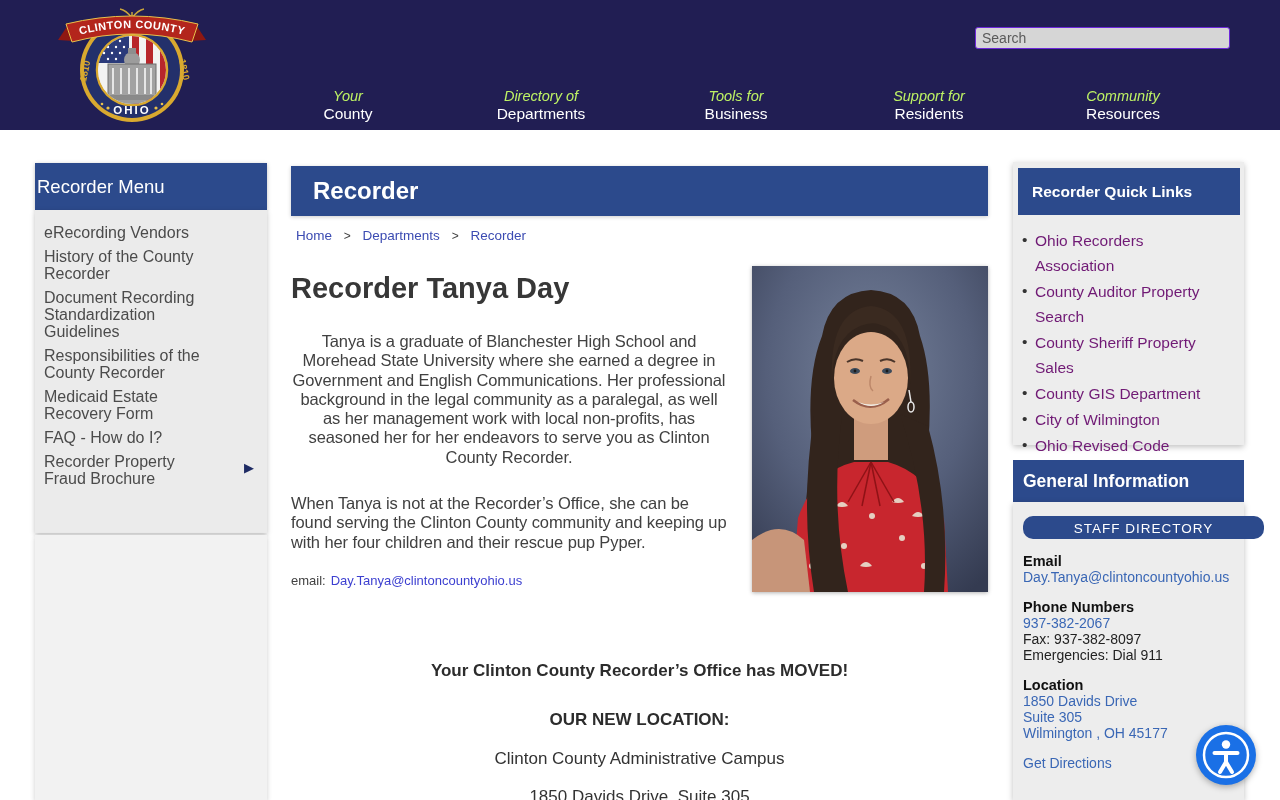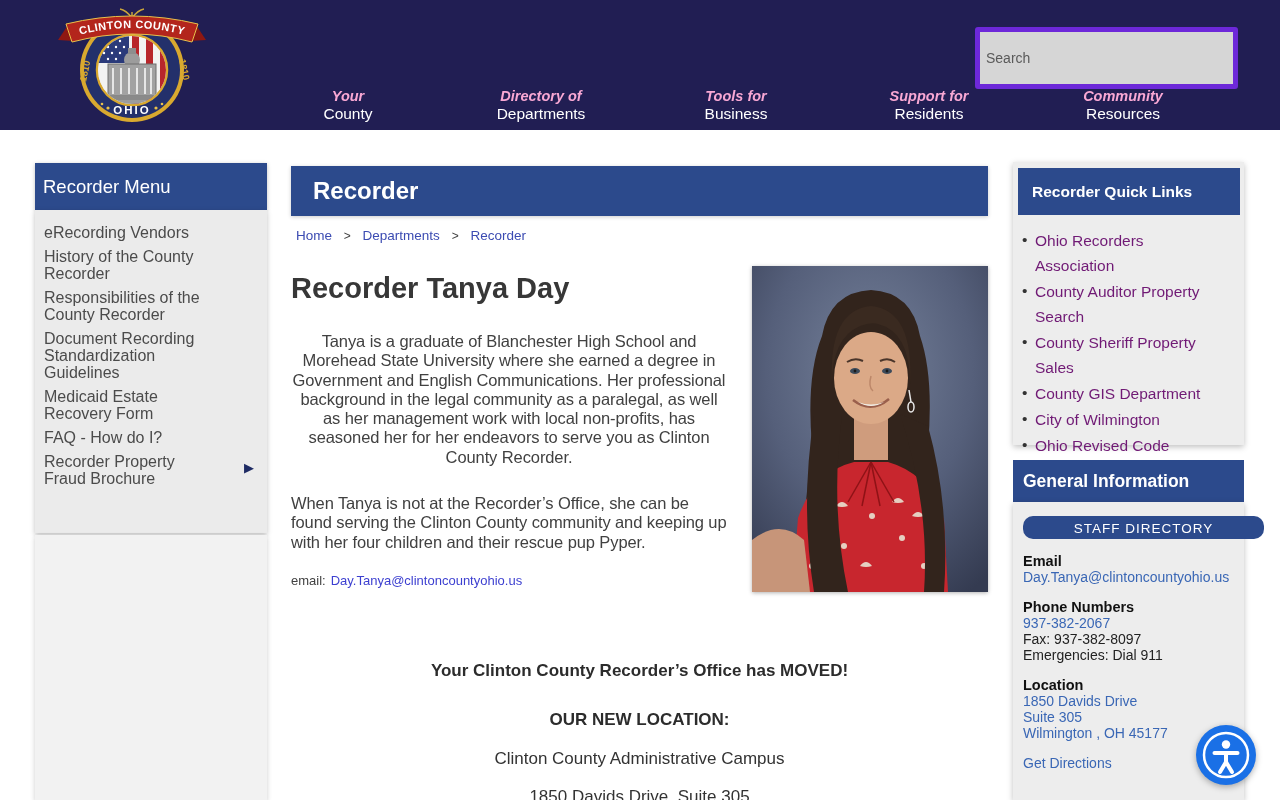--- a/index.html
+++ b/index.html
@@ -10,34 +10,34 @@
   .abs{position:absolute;}
 
   
   .site-header{left:0;top:0;width:1280px;height:130px;background:#211e53;}
   .logo{left:52px;top:3px;width:160px;height:124px;cursor:pointer;}
   .logo svg{width:100%;height:100%;display:block;}
   svg text{font-family:"Liberation Sans",sans-serif;}
 
   .search-input{
     left:975px;top:27px;width:241px;height:20px;
-    background:#d6d6d6;border:5px solid #6d28d9;border-radius:3px;
-    font-size:14px;color:#333;padding:16px 6px;outline:none;
+    background:#d6d6d6;border:1px solid #6d28d9;border-radius:3px;
+    font-size:14px;color:#333;padding:0 6px;outline:none;
   }
   .search-input::placeholder{color:#5a5a5a;}
 
   .nav-item{top:88px;width:190px;text-align:center;text-decoration:none;display:block;cursor:pointer;}
-  .nav-top{display:block;color:#f9a8d4;font-style:italic;font-weight:bold;font-size:14.5px;line-height:16px;}
+  .nav-top{display:block;color:#bef264;font-style:italic;font-weight:normal;font-size:14.5px;line-height:16px;}
   .nav-bottom{display:block;color:#ffffff;font-size:15.5px;line-height:17px;margin-top:1px;}
   .nav-0{left:253px;} .nav-1{left:446px;} .nav-2{left:641px;} .nav-3{left:834px;} .nav-4{left:1028px;}
 
   
   .menu-header{
     left:35px;top:163px;width:232px;height:47px;background:#2c4a8c;
-    color:#fff;font-size:18.5px;display:flex;align-items:center;padding-left:8px;box-sizing:border-box;
+    color:#fff;font-size:18.5px;display:flex;align-items:center;padding-left:2px;box-sizing:border-box;
     box-shadow:0 1px 4px rgba(0,0,0,.25);
   }
   .menu-list{
     left:35px;top:210px;width:232px;height:323px;background:#ebebeb;box-sizing:border-box;
     padding:14px 55px 10px 9px;box-shadow:0 2px 5px rgba(0,0,0,.25);
   }
   .menu-item{display:block;color:#4b4b4b;font-size:16px;line-height:17px;margin:0 0 7px 0;text-decoration:none;cursor:pointer;}
   .menu-item-wrap{position:relative;}
   .menu-arrow{position:absolute;right:-42px;top:8px;color:#1d2a63;font-size:13px;line-height:13px;}
   .left-lower-panel{left:35px;top:535px;width:232px;height:265px;background:#f2f2f2;box-shadow:0 2px 5px rgba(0,0,0,.2);}
@@ -199,22 +199,22 @@
         <span class="nav-top">Community</span>
         <span class="nav-bottom">Resources</span>
       </a>
     </nav>
   </header>
 
   <div class="abs menu-header">Recorder Menu</div>
   <div class="abs menu-list">
     <a class="menu-item">eRecording Vendors</a>
     <a class="menu-item">History of the County Recorder</a>
+    <a class="menu-item">Document Recording Standardization Guidelines</a>
     <a class="menu-item">Responsibilities of the County Recorder</a>
-    <a class="menu-item">Document Recording Standardization Guidelines</a>
     <a class="menu-item">Medicaid Estate Recovery Form</a>
     <a class="menu-item">FAQ - How do I?</a>
     <span class="menu-item-wrap">
       <a class="menu-item">Recorder Property Fraud Brochure</a>
       <span class="menu-arrow">▶</span>
     </span>
   </div>
   <div class="abs left-lower-panel"></div>
 
   <div class="abs main-banner">Recorder</div>

